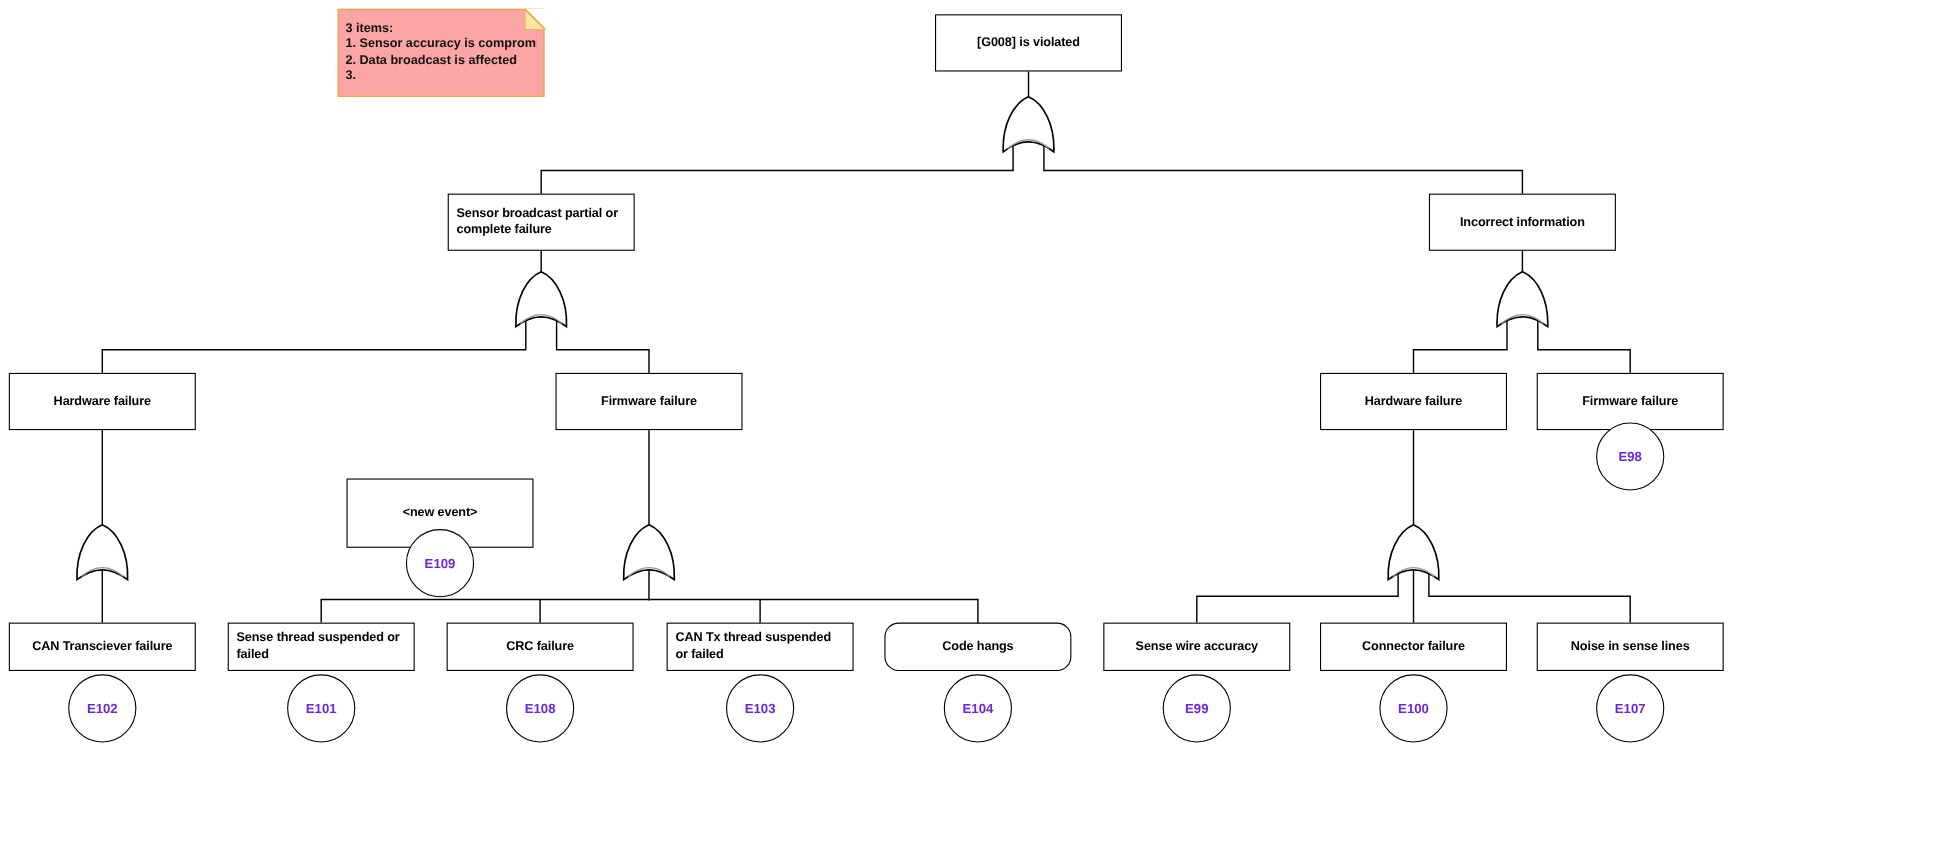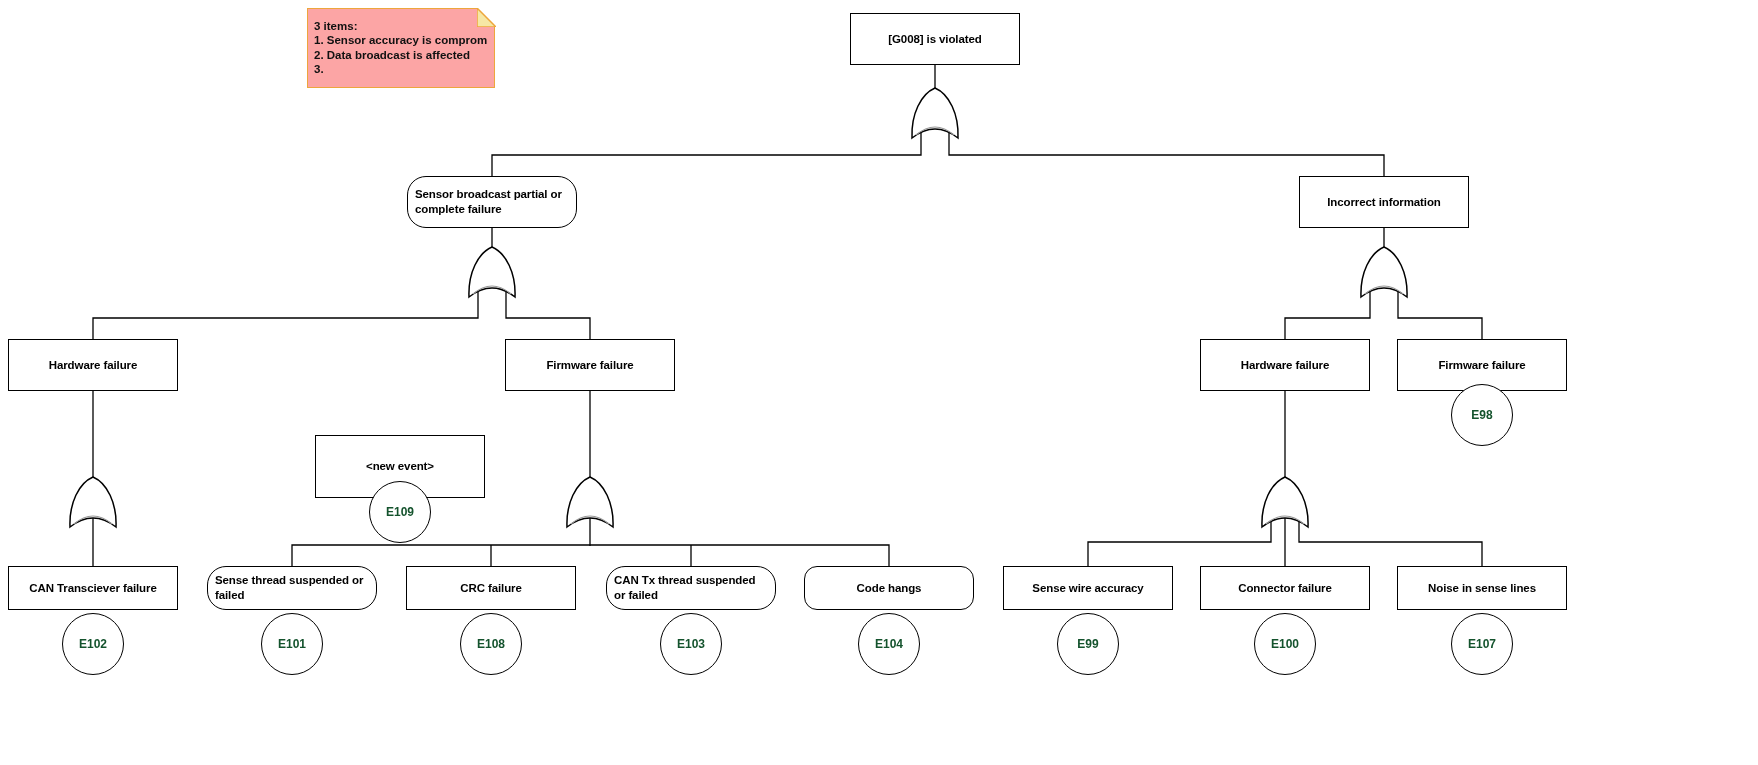--- a/index.html
+++ b/index.html
@@ -13,29 +13,29 @@
   .gate-shade { stroke:#999999; stroke-width:1.2; fill:none; }
 
   .node {
     position:absolute; width:170px; height:52px; box-sizing:border-box;
     background:#ffffff; border:1.6px solid #000000;
     display:flex; align-items:center; justify-content:center;
     text-align:center; padding:0 7px;
     font-size:11.5px; font-weight:600; color:#000000; line-height:1.28;
     letter-spacing:-0.1px;
   }
-  .node.two-line { justify-content:center; text-align:left;border-radius:19px; }
+  .node.two-line { justify-content:center; text-align:left; }
   .node.leaf { height:44px; }
   .node.tall { height:63px; }
 
   .event {
     position:absolute; width:62px; height:62px; box-sizing:border-box;
     border:1.6px solid #000000; border-radius:50%; background:#ffffff;
     display:flex; align-items:center; justify-content:center;
-    font-size:12px; font-weight:600; color:#14532d;
+    font-size:12px; font-weight:600; color:#6d28d9;
   }
 
   .sticky-note {
     position:absolute; left:307px; top:8px; width:188px; height:80px;
     box-sizing:border-box; background:#fca5a5; border:1.5px solid #eda63c;
     padding:10px 6px 0 6px; font-size:11.5px; font-weight:600;
     line-height:14.4px; color:#111111;
   }
   .note-fold { position:absolute; top:-1.5px; right:-1.5px; }
   .note-line { white-space:nowrap; overflow:hidden; }

